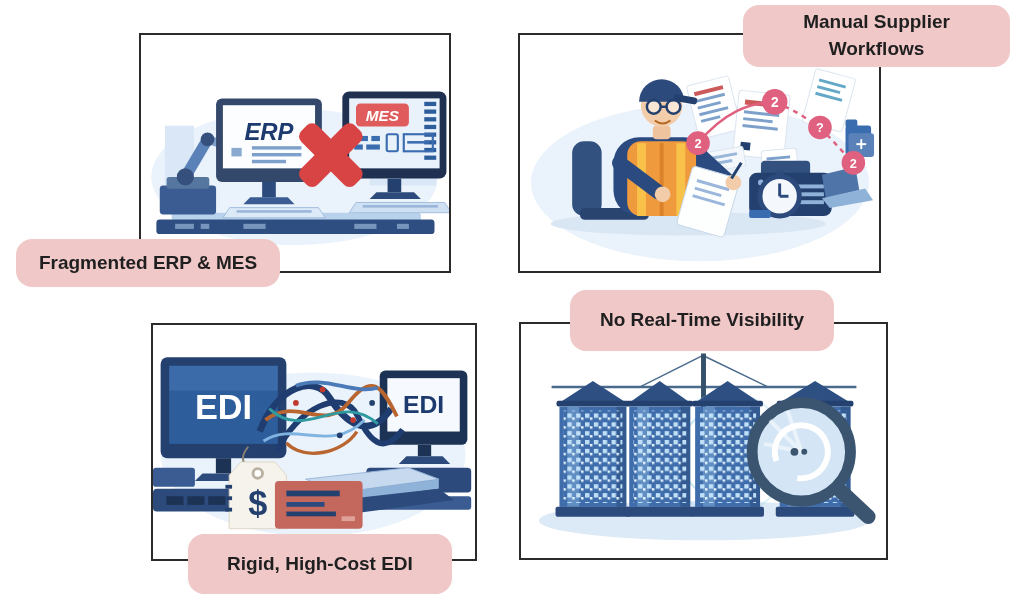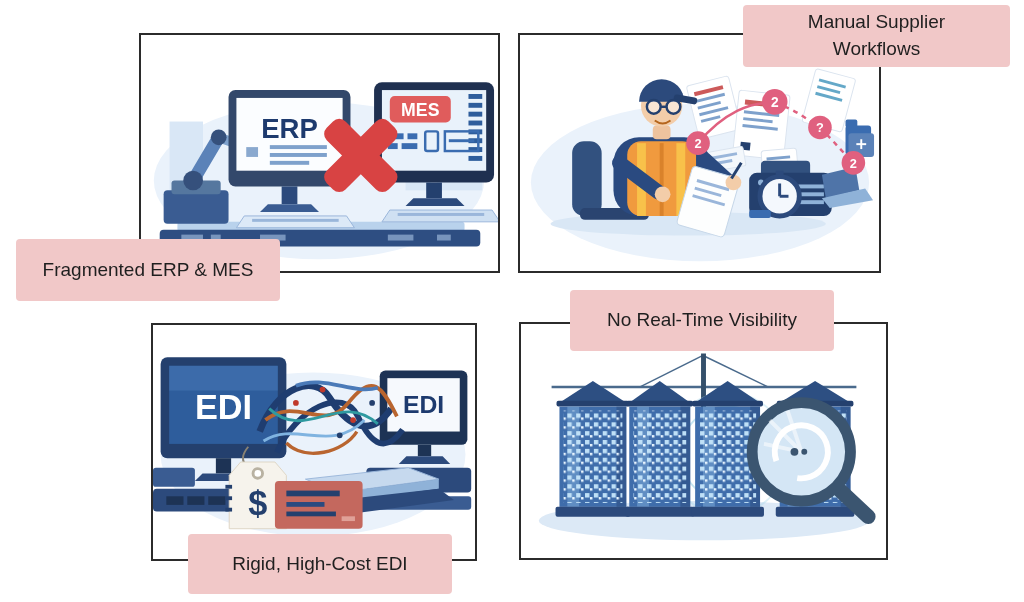--- a/index.html
+++ b/index.html
@@ -5,31 +5,31 @@
   html,body{margin:0;padding:0;background:#ffffff;}
   .canvas{
     position:relative;width:1024px;height:602px;background:#ffffff;overflow:hidden;
     font-family:"Liberation Sans","DejaVu Sans",sans-serif;
   }
   .panel{
     position:absolute;background:var(--c-panel-bg,#ffffff);
     border:2px solid var(--c-panel-border,#2b2b2b);box-sizing:border-box;z-index:1;
   }
   .panel svg{position:absolute;left:0;top:0;width:100%;height:100%;}
-  #panel-fragmented{left:139px;top:33px;width:361px;height:240px;}
+  #panel-fragmented{left:139px;top:33px;width:312px;height:240px;font-style:italic;}
   #panel-manual{left:518px;top:33px;width:363px;height:240px;}
   #panel-edi{left:151px;top:323px;width:326px;height:238px;}
   #panel-visibility{left:519px;top:322px;width:369px;height:238px;}
   .badge{
     position:absolute;z-index:5;background:var(--c-badge-bg,#f1c8c8);
-    border-radius:4px;display:flex;align-items:center;justify-content:center;
+    border-radius:16px;display:flex;align-items:center;justify-content:center;
     text-align:center;color:var(--c-badge-text,#1f1f1f);
-    font-size:19px;font-weight:400;line-height:1.4;padding:4px 22px;box-sizing:border-box;
+    font-size:19px;font-weight:700;line-height:1.4;padding:4px 22px;box-sizing:border-box;
   }
-  #badge-fragmented{left:16px;top:239px;width:264px;height:62px;}
+  #badge-fragmented{left:16px;top:239px;width:264px;height:48px;}
   #badge-manual{left:743px;top:5px;width:267px;height:62px;}
   #badge-edi{left:188px;top:534px;width:264px;height:60px;}
   #badge-visibility{left:570px;top:290px;width:264px;height:61px;}
   text{font-family:"Liberation Sans","DejaVu Sans",sans-serif;}
 </style>
 </head>
 <body>
 
 <div class="canvas">
 

